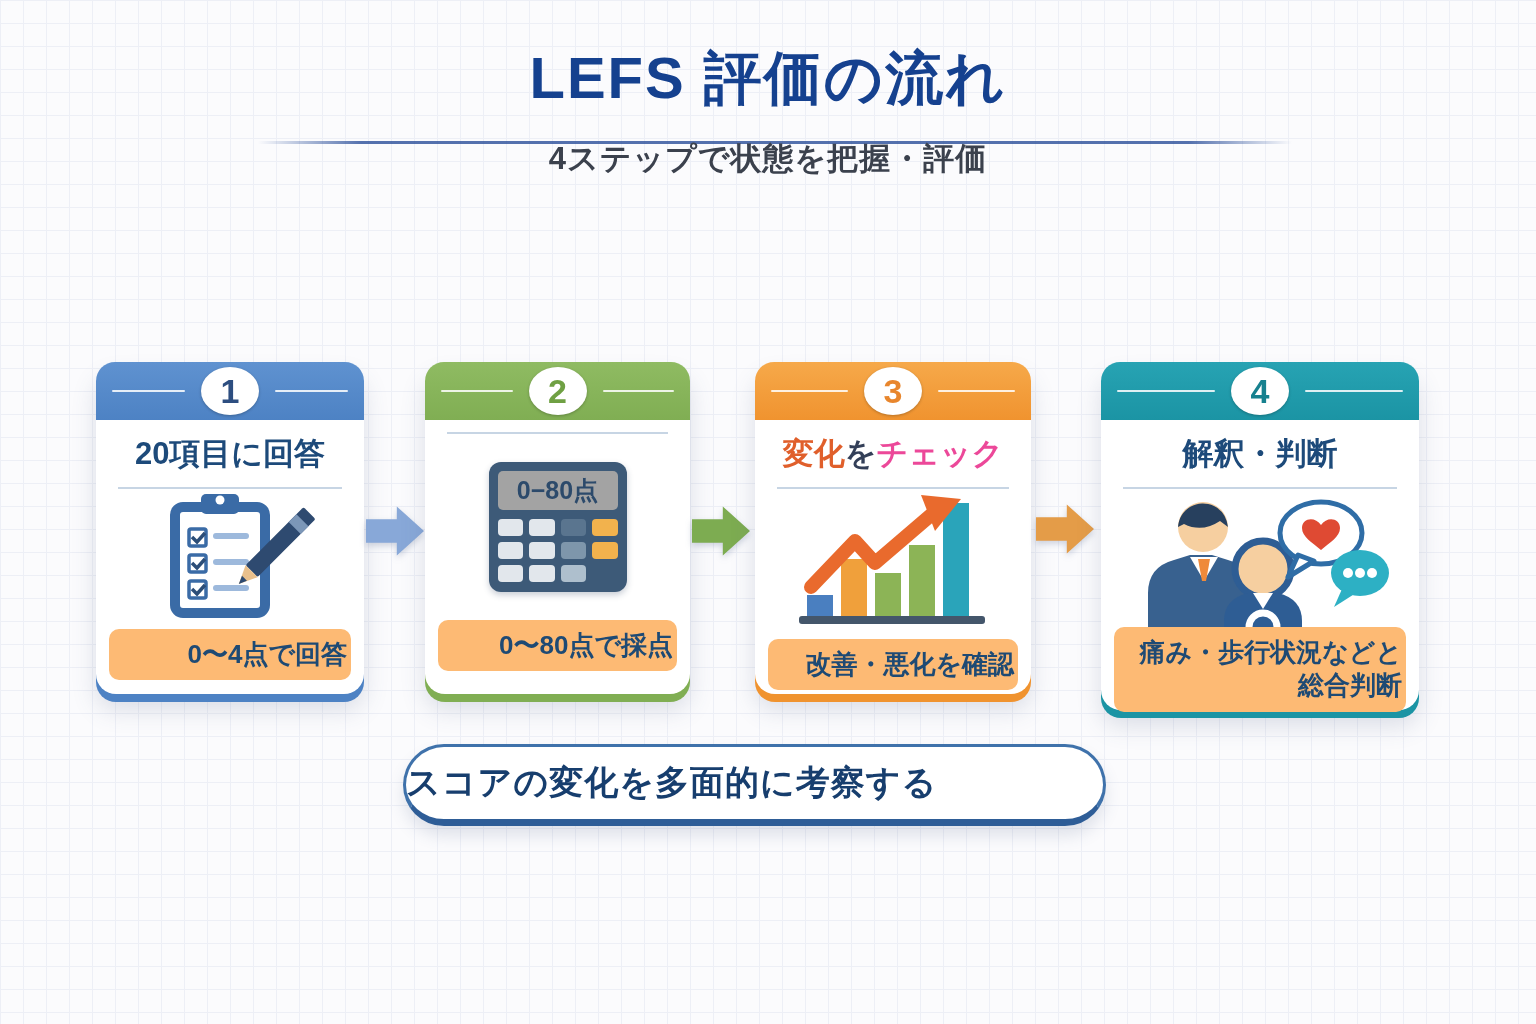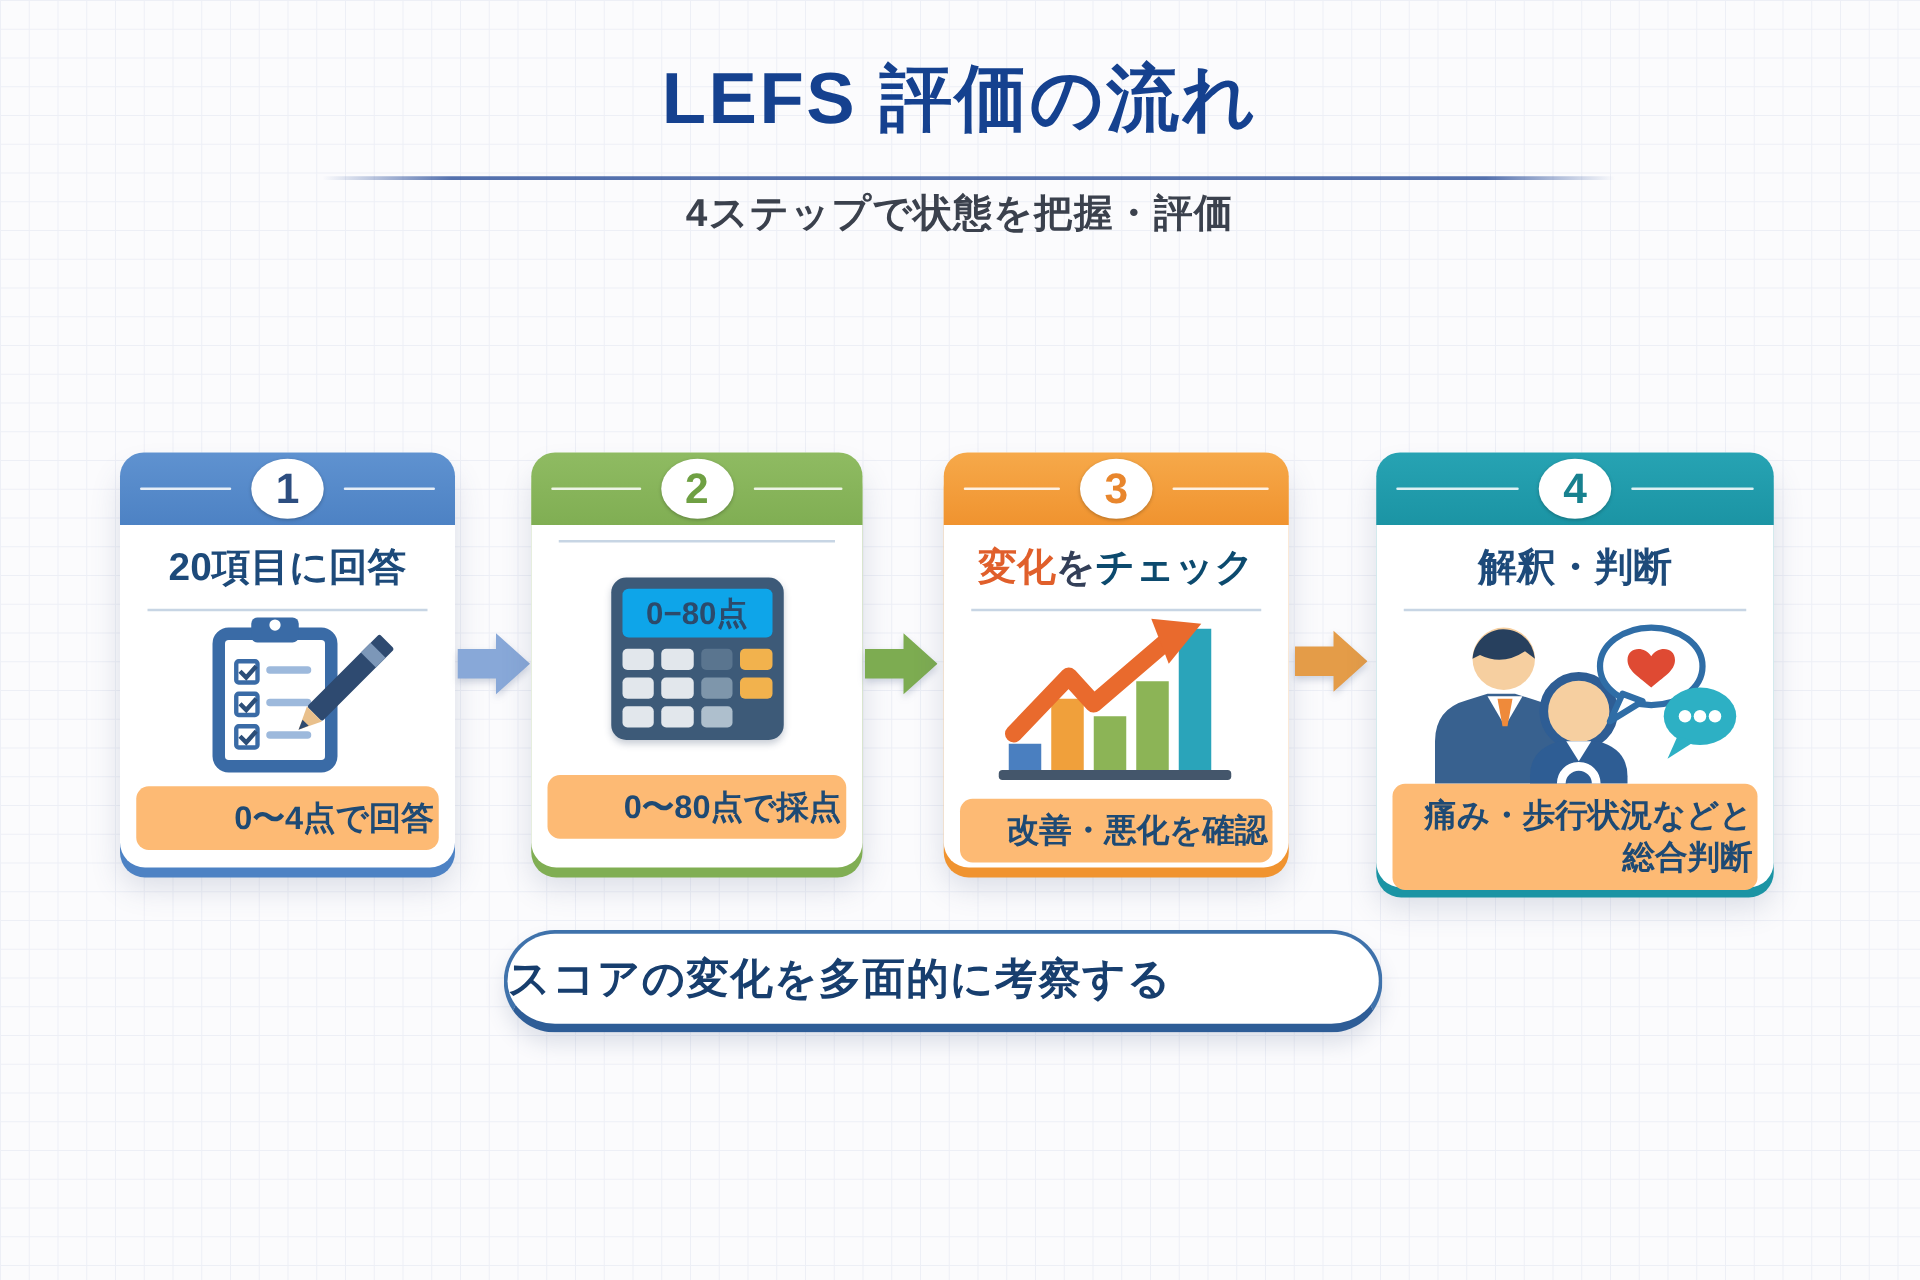--- a/index.html
+++ b/index.html
@@ -15,21 +15,21 @@
   
   .page-title{
     position:absolute;top:40px;left:0;width:100%;text-align:center;
     font-size:58px;font-weight:bold;color:#15418f;letter-spacing:2px;margin:0;
   }
   .title-rule{
     position:absolute;top:141px;left:258px;width:1034px;height:3px;
     background:linear-gradient(90deg, rgba(42,78,154,0), rgba(42,78,154,.8) 10%, rgba(42,78,154,.8) 90%, rgba(42,78,154,0));
   }
   .page-subtitle{
-    position:absolute;top:150px;left:0;width:100%;text-align:center;
+    position:absolute;top:138px;left:0;width:100%;text-align:center;
     font-size:31px;font-weight:bold;color:#3b414d;margin:0;letter-spacing:1px;
   }
   
   .card{
     position:absolute;background:#ffffff;border-radius:20px;
     display:flex;flex-direction:column;
     box-shadow:0 8px 0 var(--accent), 0 16px 24px rgba(70,90,130,.18);
   }
   .card-header{
     height:58px;flex:0 0 58px;border-radius:19px 19px 0 0;
@@ -46,27 +46,27 @@
   .card-title{
     text-align:center;font-size:31px;font-weight:bold;color:#1d4a7a;
     margin:13px 4px 0;white-space:nowrap;
   }
   .card-divider{height:2px;background:#c7d5e4;margin:12px 22px 0;flex:0 0 2px;}
   .card-icon{flex:1;display:flex;align-items:center;justify-content:center;}
   .card-footer{
     background:#fdba74;border-radius:10px;margin:0 13px 23px;padding:9px 4px;
     text-align:right;font-size:26px;font-weight:bold;color:#1e4a74;line-height:1.28;
   }
-  .t-orange1{color:#e05f2b;} .t-orange2{color:#0c4a6e;} .t-navy{color:#333f58;}
+  .t-orange1{color:#e05f2b;} .t-orange2{color:#ec4899;} .t-navy{color:#333f58;}
   
   .flow-arrow{position:absolute;width:58px;height:66px;filter:drop-shadow(0 3px 3px rgba(70,90,130,.25));}
   
   .calc{width:120px;background:#3d5a78;border-radius:12px;padding:9px 9px 10px;box-shadow:0 3px 6px rgba(40,60,90,.25);}
   .calc-display{
-    background:#0ea5e9;border-radius:5px;text-align:center;
+    background:#a3a3a3;border-radius:5px;text-align:center;
     font-size:25px;font-weight:bold;color:#2c4a6b;padding:3px 16px;margin-bottom:9px;
     font-family:"Liberation Sans","DejaVu Sans",sans-serif;
   }
   .calc-grid{display:grid;grid-template-columns:repeat(4,1fr);gap:6px;}
   .calc-grid .k{height:17px;border-radius:4px;}
   .k-g{background:#e2e7ec;} .k-s1{background:#5a758f;} .k-s2{background:#7e96ab;} .k-s3{background:#aebfcd;}
   .k-o{background:#f2b24d;} .k-otall{background:#f2b24d;grid-row:span 2;height:auto;}
   
   .banner{
     position:absolute;left:403px;top:744px;width:697px;height:72px;background:#ffffff;

